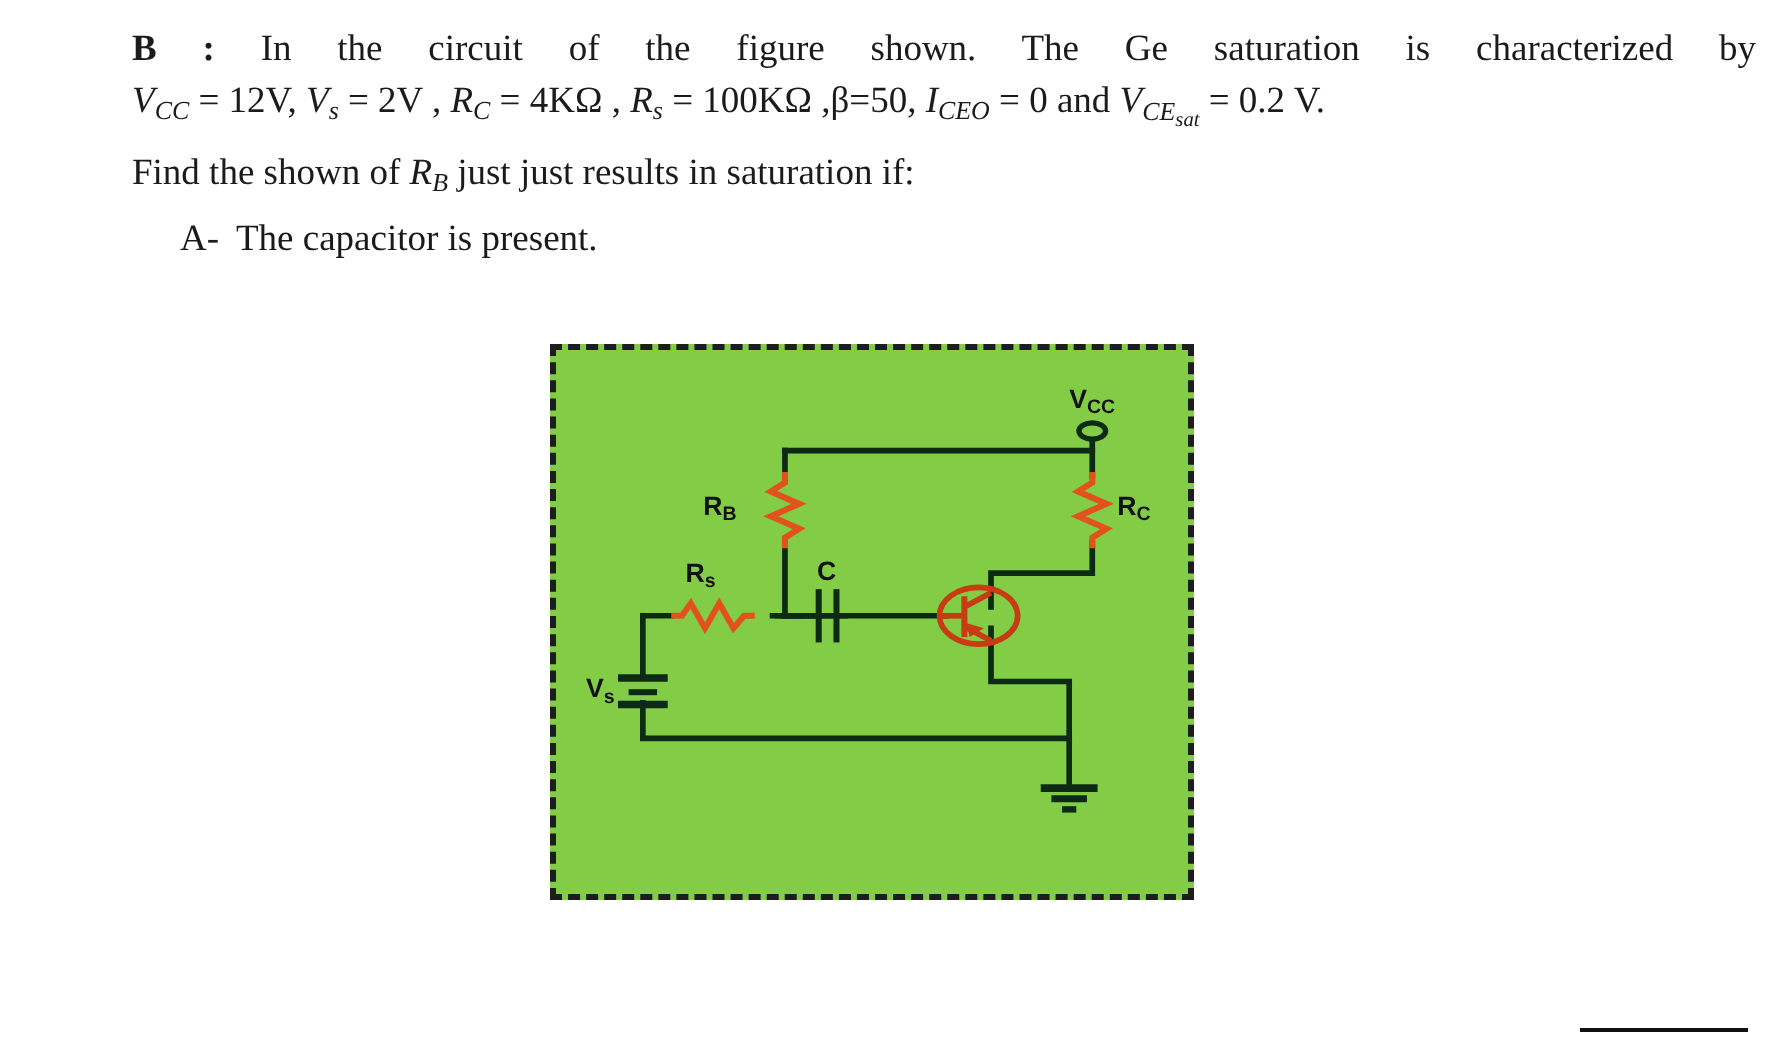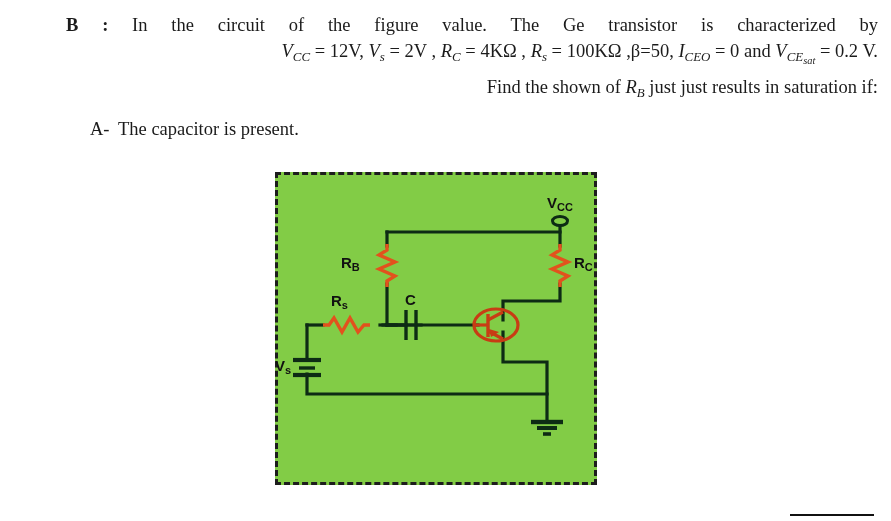--- a/index.html
+++ b/index.html
@@ -22,21 +22,20 @@
     left: 66px;
     top: 12px;
     width: 812px;
   }
   .pline {
     font-family: "Liberation Serif", serif;
     font-size: 18.5px;
     line-height: 26px;
     color: #1b1b1b;
     white-space: nowrap;
-    text-align: right;
   }
   .line-1 {
     text-align: justify;
     text-align-last: justify;
     white-space: normal;
     word-spacing: 1px;
   }
   .b-label { font-weight: bold; }
 
   .mi { font-style: italic; font-family: "Liberation Serif", serif; }
@@ -52,37 +51,37 @@
   }
   .subsub .sub2 {
     font-size: 0.80em;
     vertical-align: -0.30em;
   }
   .op { font-style: normal; }
 
   .line-2 { letter-spacing: 0px; }
 
   .sublist {
-    margin-top: 12px;
+    margin-top: 4px;
     padding-left: 24px;
   }
   .sub-item {
     font-size: 18.5px;
     line-height: 25px;
     white-space: nowrap;
   }
   .item-tag { display: inline-block; width: 28px; }
 
   
   .figure-wrap {
     position: absolute;
     left: 275px;
     top: 172px;
     width: 322px;
-    height: 313px;
+    height: 278px;
   }
   .figure-bg {
     position: absolute;
     inset: 0;
     background: #82cc46;
     border: 3px dashed #1d1d1d;
     box-sizing: border-box;
   }
   .figure-svg {
     position: absolute;
@@ -101,21 +100,21 @@
     background: #111111;
   }
 </style>
 </head>
 <body>
 
 <div class="problem-text">
 
   <div class="pline line-1">
     <span class="b-label">B :</span>
-    <span>In the circuit of the figure value. The Ge transistor is characterized by</span>
+    <span>In the circuit of the figure shown. The Ge saturation is characterized by</span>
   </div>
 
   <div class="pline line-2">
     <span class="mi">V</span><span class="sub">CC</span><span class="op"> = 12V,</span>
     <span class="mi">V</span><span class="sub">s</span><span class="op"> = 2V ,</span>
     <span class="mi">R</span><span class="sub">C</span><span class="op"> = 4KΩ ,</span>
     <span class="mi">R</span><span class="sub">s</span><span class="op"> = 100KΩ ,</span><span class="op">β=50,</span>
     <span class="mi">I</span><span class="sub">CEO</span><span class="op"> = 0 and</span>
     <span class="mi">V</span><span class="subsub"><span>CE</span><span class="sub2">sat</span></span><span class="op"> = 0.2 V.</span>
   </div>

